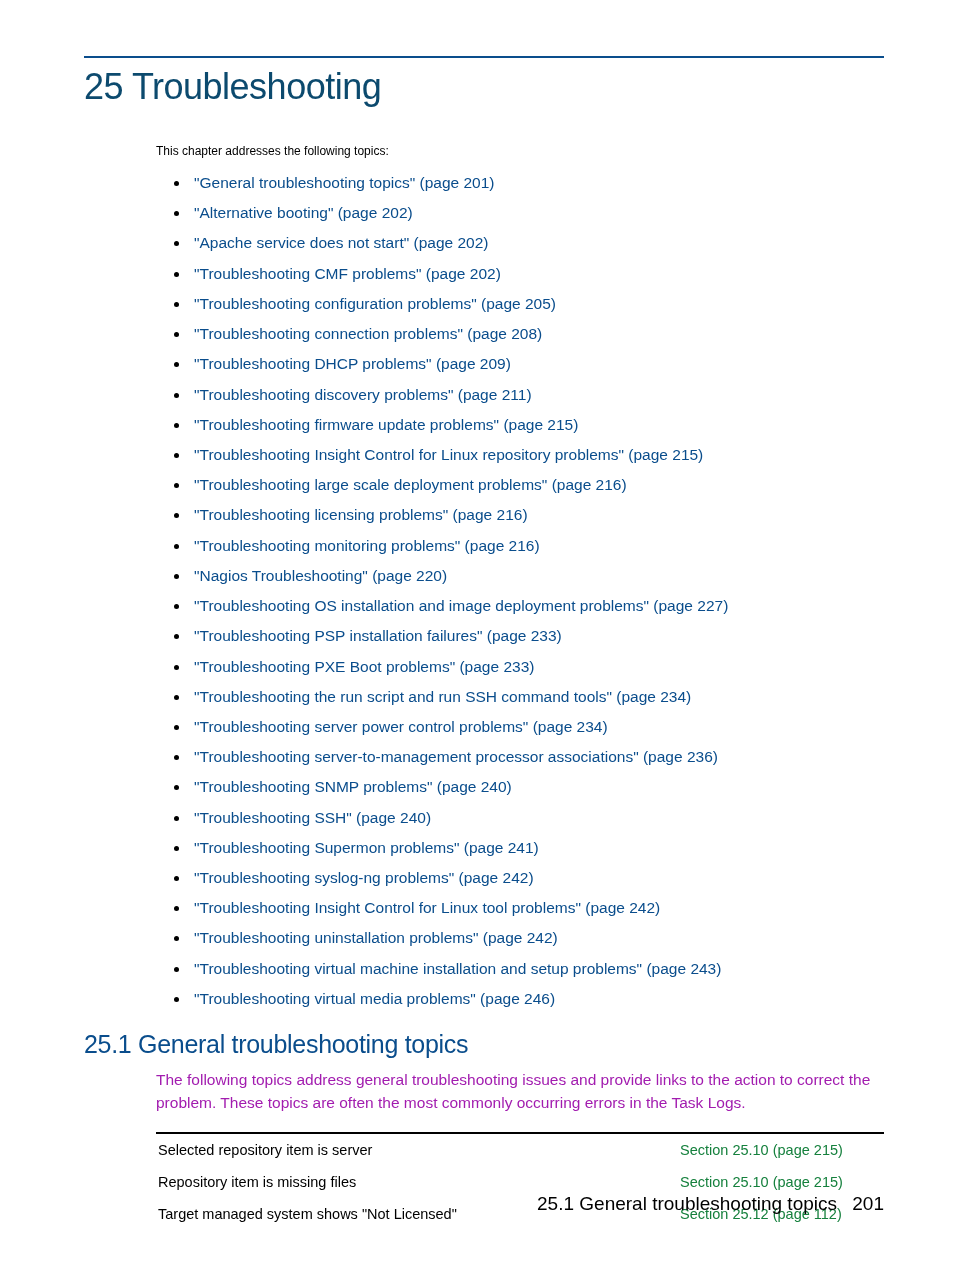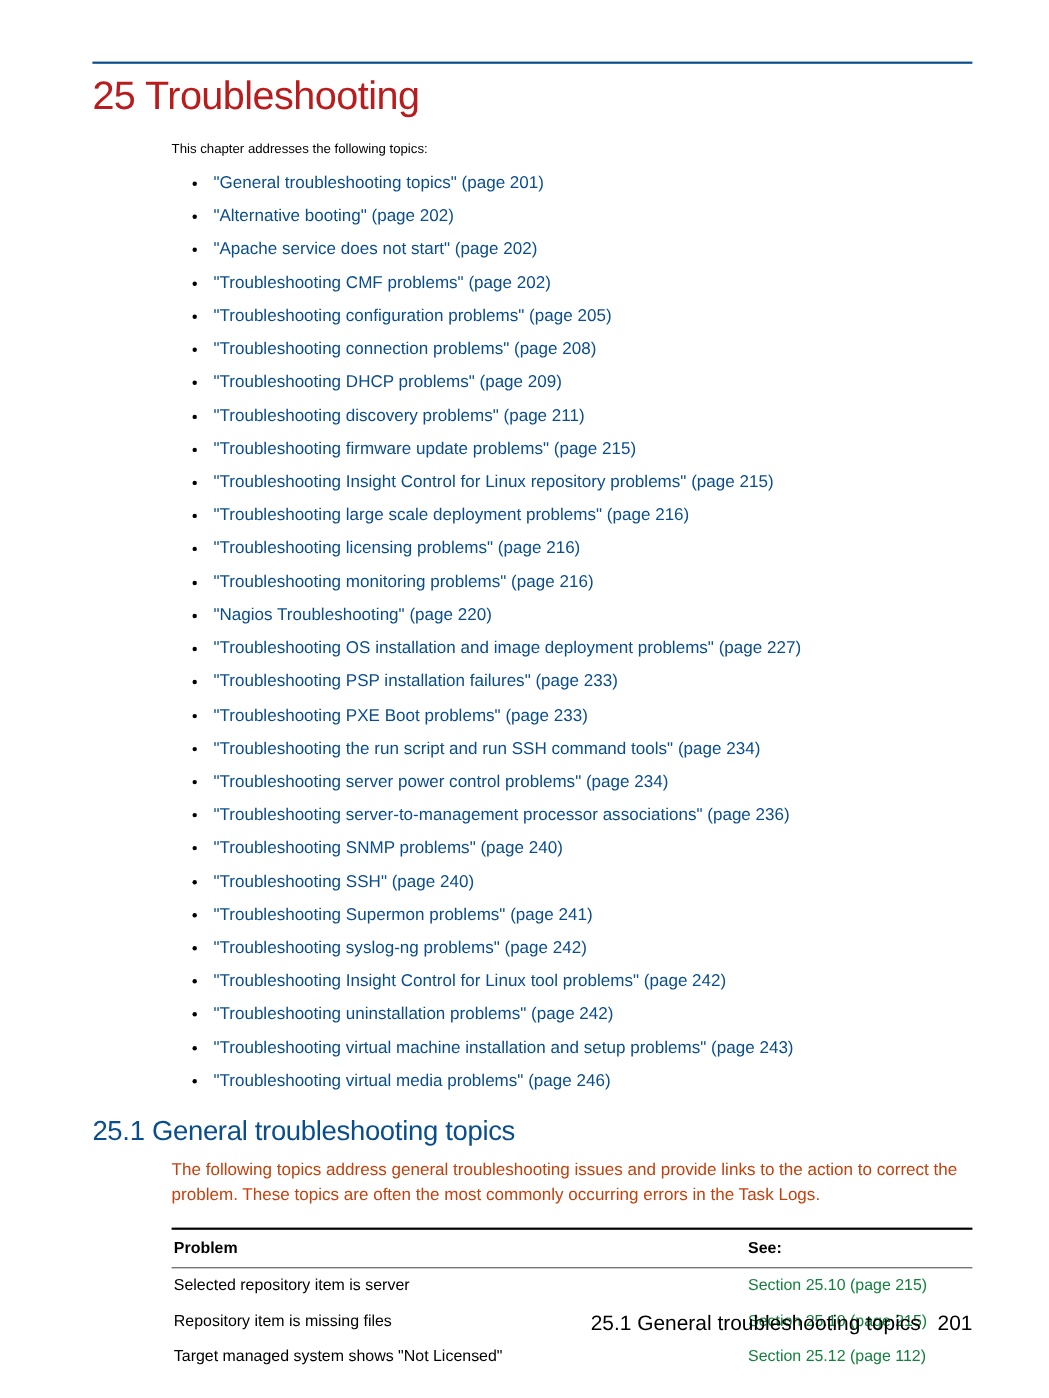--- a/index.html
+++ b/index.html
@@ -15,22 +15,22 @@
   .page {
     padding: 56px 70px 40px 84px;
   }
   .rule {
     border-top: 2px solid #0a4d8c;
     margin-bottom: 8px;
   }
   .chapter-title {
     font-size: 36px;
     font-weight: 300;
-    color: #b91c1c;
-    margin-bottom: 20px;
+    color: #0c4a6e;
+    margin-bottom: 36px;
     letter-spacing: -0.5px;
   }
   .intro {
     margin-left: 72px;
     font-size: 12px;
     margin-bottom: 10px;
     color: #000;
   }
   ul.toc {
     margin-left: 106px;
@@ -50,21 +50,21 @@
     font-weight: 300;
     color: #0a4d8c;
     margin-top: 16px;
     margin-bottom: 10px;
     letter-spacing: -0.3px;
   }
   .section-intro {
     margin-left: 72px;
     font-size: 15.5px;
     line-height: 1.45;
-    color: #c2410c;
+    color: #a21caf;
     margin-bottom: 18px;
   }
   .tbl {
     margin-left: 72px;
     width: calc(100% - 72px);
   }
   .tbl-head-rule {
     border-top: 2px solid #000;
   }
   .tbl-row {
@@ -132,24 +132,20 @@
       <li><span class="link">"Troubleshooting virtual machine installation and setup problems" (page 243)</span></li>
       <li><span class="link">"Troubleshooting virtual media problems" (page 246)</span></li>
     </ul>
 
   <h2 class="section-title">25.1 General troubleshooting topics</h2>
 
   <p class="section-intro">The following topics address general troubleshooting issues and provide links to the action to correct the problem. These topics are often the most commonly occurring errors in the Task Logs.</p>
 
   <div class="tbl">
     <div class="tbl-head-rule"></div>
-    <div class="tbl-row tbl-header">
-      <div class="col-problem">Problem</div>
-      <div class="col-see">See:</div>
-    </div>
     <div id="tbl-body">
         <div class="tbl-row data">
           <div class="col-problem">Selected repository item is server</div>
           <div class="col-see"><span class="link">Section 25.10 (page 215)</span></div>
         </div>
         <div class="tbl-row data">
           <div class="col-problem">Repository item is missing files</div>
           <div class="col-see"><span class="link">Section 25.10 (page 215)</span></div>
         </div>
         <div class="tbl-row data">

